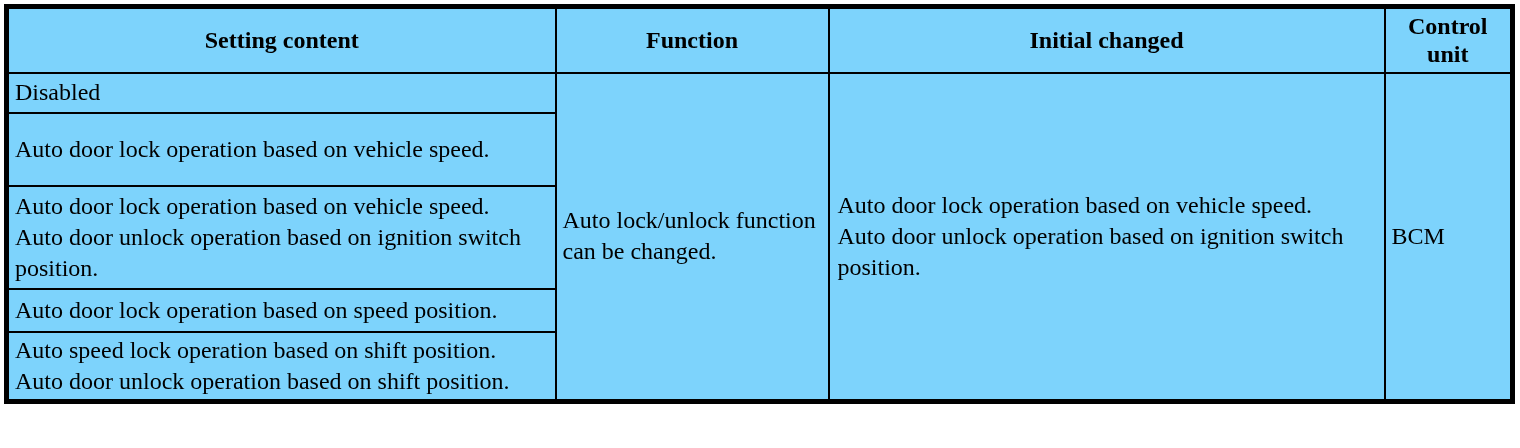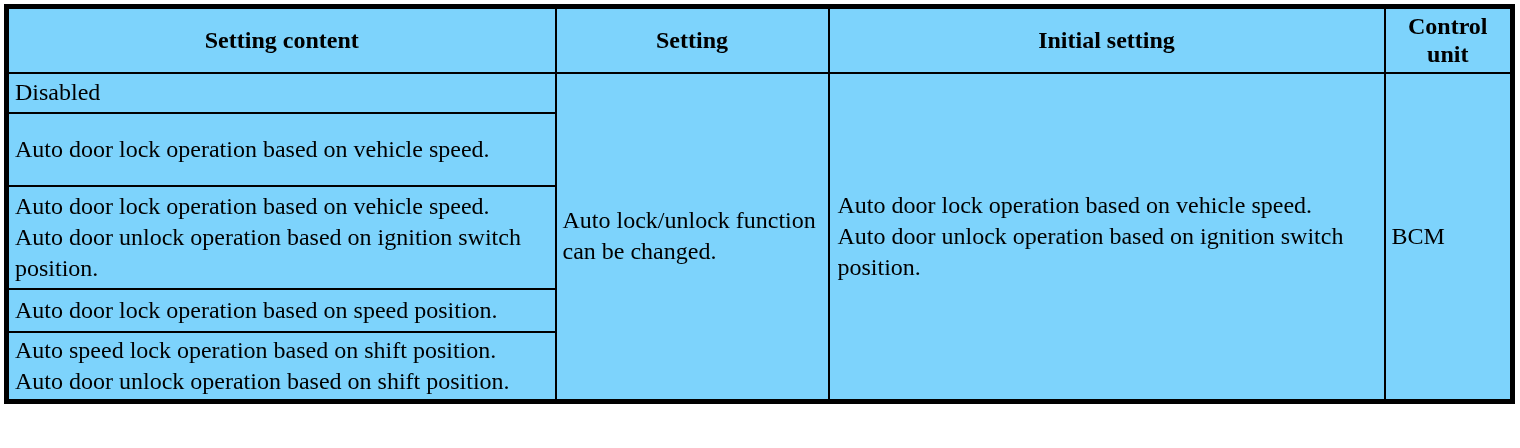--- a/index.html
+++ b/index.html
@@ -62,22 +62,22 @@
   <table class="spec-table">
     <colgroup>
       <col style="width:549px">
       <col style="width:273px">
       <col style="width:556px">
       <col style="width:128px">
     </colgroup>
     <thead>
       <tr class="row-header">
         <th>Setting content</th>
-        <th>Setting</th>
-        <th>Initial setting</th>
+        <th>Function</th>
+        <th>Initial changed</th>
         <th>Control unit</th>
       </tr>
     </thead>
     <tbody>
       <tr class="row-1">
         <td class="setting-cell">Disabled</td>
         <td class="function-cell" rowspan="5">Auto lock/unlock function can be changed.</td>
         <td class="initial-cell" rowspan="5">Auto door lock operation based on vehicle speed. Auto door unlock operation based on ignition switch position.</td>
         <td class="unit-cell" rowspan="5">BCM</td>
       </tr>

